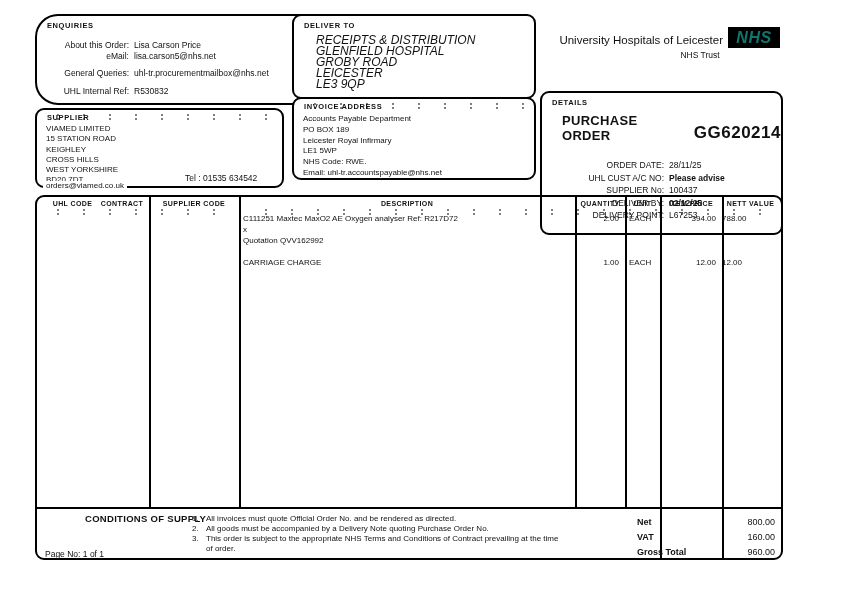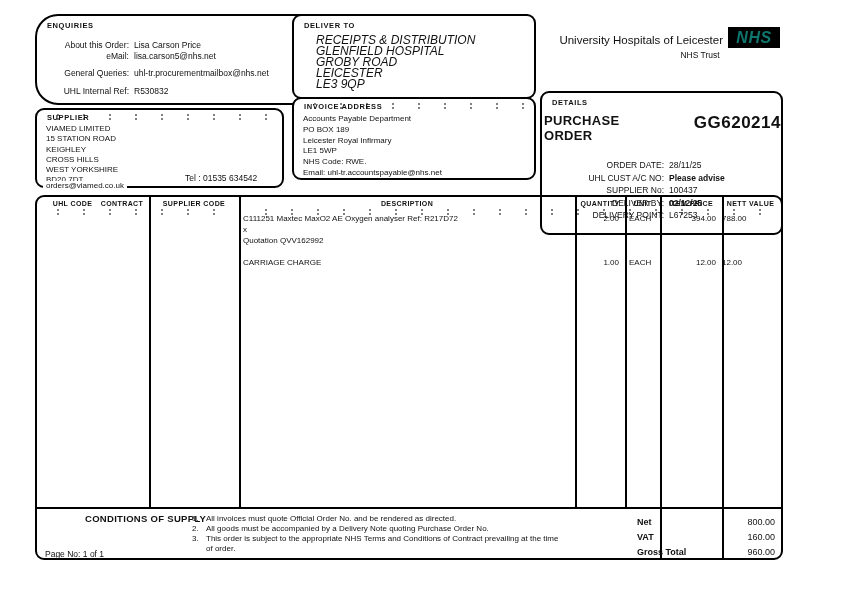--- a/index.html
+++ b/index.html
@@ -26,21 +26,21 @@
 
   
   .trust-name { position:absolute; left:558px; top:34px; width:165px; text-align:right; font-size:11.5px; }
   .nhs-logo { position:absolute; left:728px; top:27px; width:52px; height:21px; background:#000;
               color:#0f766e; font-style:italic; font-weight:bold; font-size:16px;
               display:flex; align-items:center; justify-content:center; letter-spacing:.5px; }
   .trust-sub { position:absolute; left:670px; top:50px; width:60px; text-align:center; font-size:8.5px; }
 
   
   .details { left:540px; top:68px; width:243px; height:144px;margin-top:23px; }
-  .po-line { display:flex; align-items:flex-start; padding-left:2px; margin-top:6px; }
+  .po-line { display:flex; align-items:flex-end; padding-left:20px; margin-top:6px; }
   .po-type { font-size:13px; font-weight:bold; letter-spacing:.3px; }
   .po-num  { font-size:17px; font-weight:bold; margin-left:28px; letter-spacing:.5px; }
   .det-rows { margin-top:16px; }
   .det-row { display:flex; font-size:8.5px; line-height:12.5px; }
   .det-label { width:122px; text-align:right; white-space:nowrap; }
   .det-val { margin-left:5px; white-space:nowrap; }
   .bold { font-weight:bold; }
 
   
   .supplier { left:35px; top:108px; width:249px; height:80px; }

